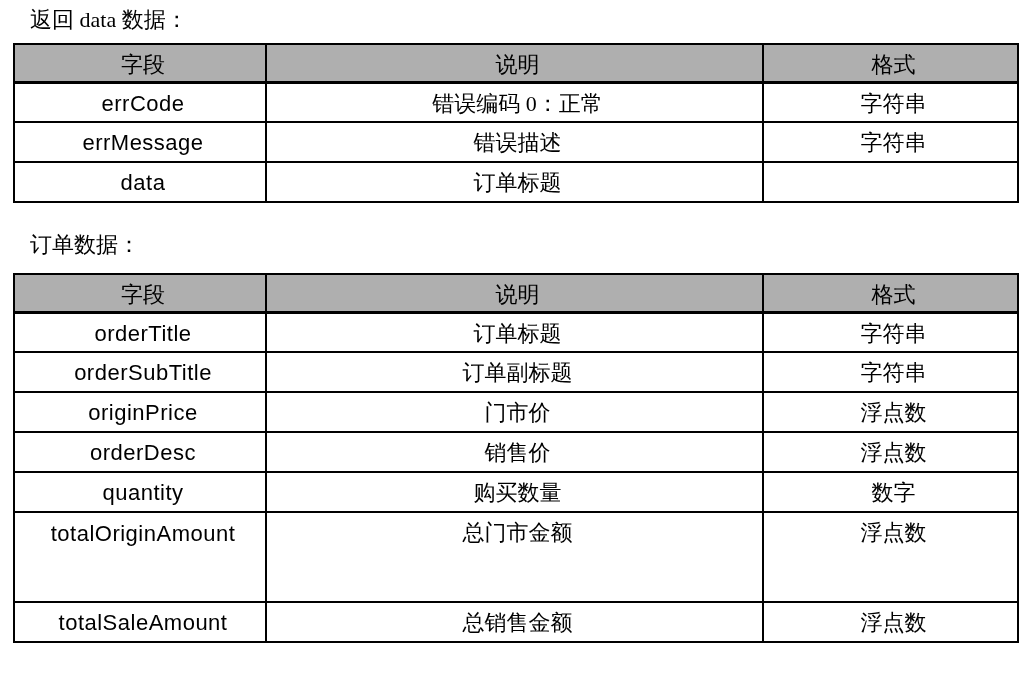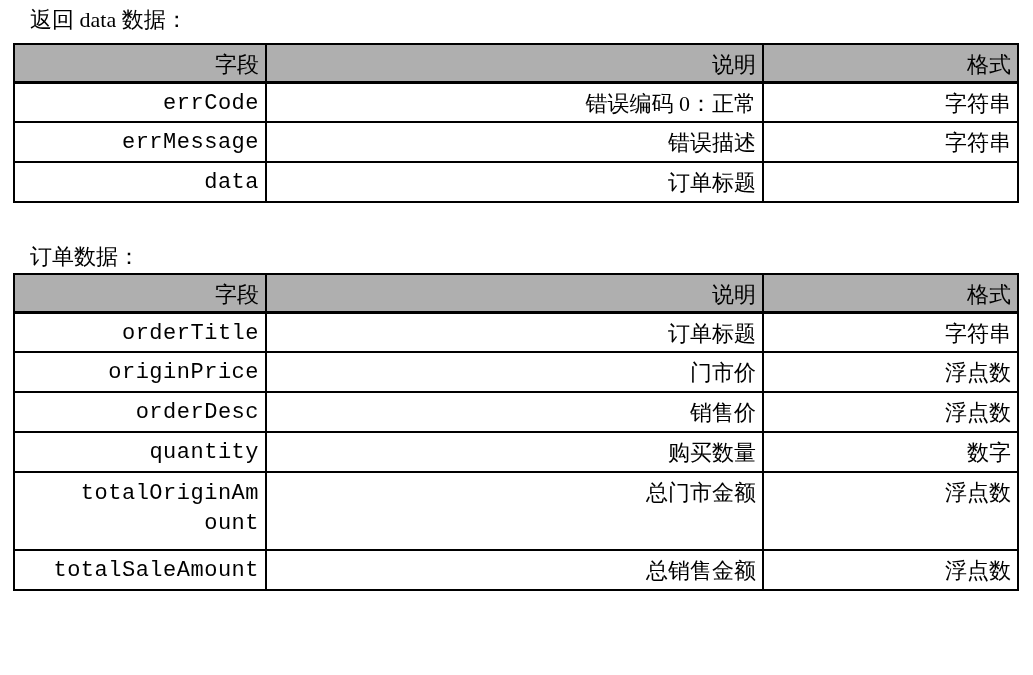--- a/index.html
+++ b/index.html
@@ -19,21 +19,21 @@
   .section-title {
     position: absolute;
     left: 30px;
     font-size: 22px;
     line-height: 26px;
     font-family: "Liberation Serif", serif;
     color: #000000;
     white-space: nowrap;
   }
   .title-1 { top: 7px; }
-  .title-2 { top: 244px; }
+  .title-2 { top: 232px; }
 
   table.doc-table {
     position: absolute;
     left: 13px;
     width: 1004px;
     border-collapse: collapse;
     table-layout: fixed;
     font-size: 22px;
   }
   .table-1 { top: 43px; }
@@ -41,44 +41,44 @@
 
   table.doc-table col.c1 { width: 252px; }
   table.doc-table col.c2 { width: 497px; }
   table.doc-table col.c3 { width: 255px; }
 
   table.doc-table th,
   table.doc-table td {
     border: 2px solid #000000;
     padding: 6px 6px 0 12px;
     vertical-align: top;
-    text-align: right;
+    text-align: center;
     box-sizing: border-box;
     line-height: 27px;
     overflow: hidden;
   }
   table.doc-table th {
     background: #afafaf;
     font-weight: normal;
     height: 38px;
     border-bottom: 3px solid #000000;
     font-family: "Liberation Serif", serif;
   }
   table.doc-table td {
     height: 40px;
     background: #ffffff;
   }
   td.field-cell {
-    font-family: Liberation Mono, monospace;
+    font-family: Liberation Sans, sans-serif;
     letter-spacing: 0.5px;
   }
   td.zh-cell {
     font-family: "Liberation Serif", serif;
   }
-  tr.tall-row td { height: 78px; }
+  tr.tall-row td { height: 90px; }
   .wrap-tight {
     display: inline-block;
     max-width: 188px;
     word-break: break-all;
     line-height: 30px;
   }
 </style>
 </head>
 <body>
 
@@ -133,20 +133,25 @@
         <th>格式</th>
       </tr>
     </thead>
     <tbody>
       <tr>
         <td class="field-cell">orderTitle</td>
         <td class="zh-cell">订单标题</td>
         <td class="zh-cell">字符串</td>
       </tr>
       <tr>
+        <td class="field-cell">orderSubTitle</td>
+        <td class="zh-cell">订单副标题</td>
+        <td class="zh-cell">字符串</td>
+      </tr>
+      <tr>
         <td class="field-cell">originPrice</td>
         <td class="zh-cell">门市价</td>
         <td class="zh-cell">浮点数</td>
       </tr>
       <tr>
         <td class="field-cell">orderDesc</td>
         <td class="zh-cell">销售价</td>
         <td class="zh-cell">浮点数</td>
       </tr>
       <tr>

